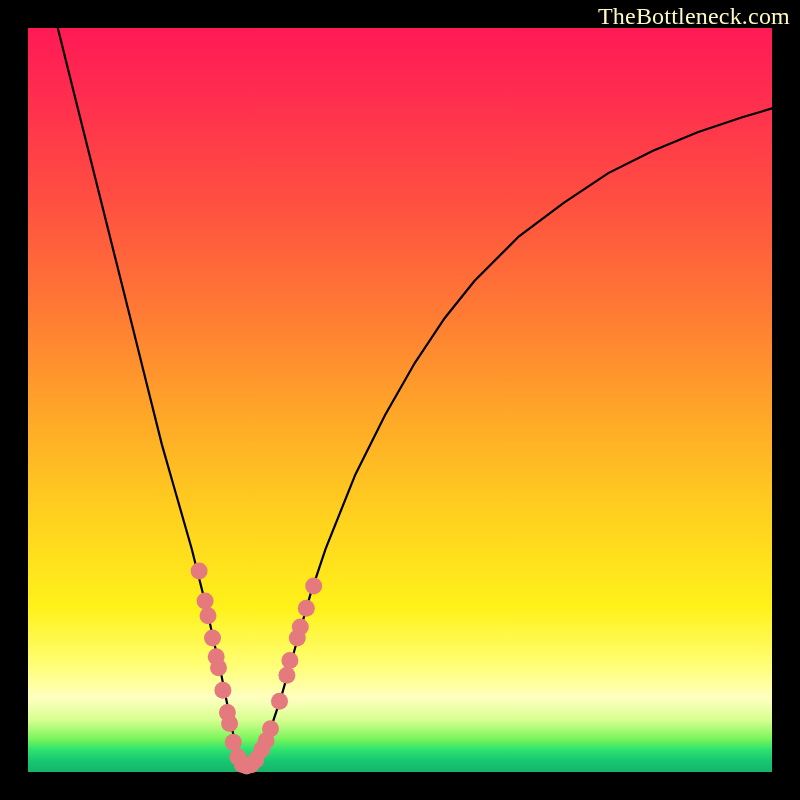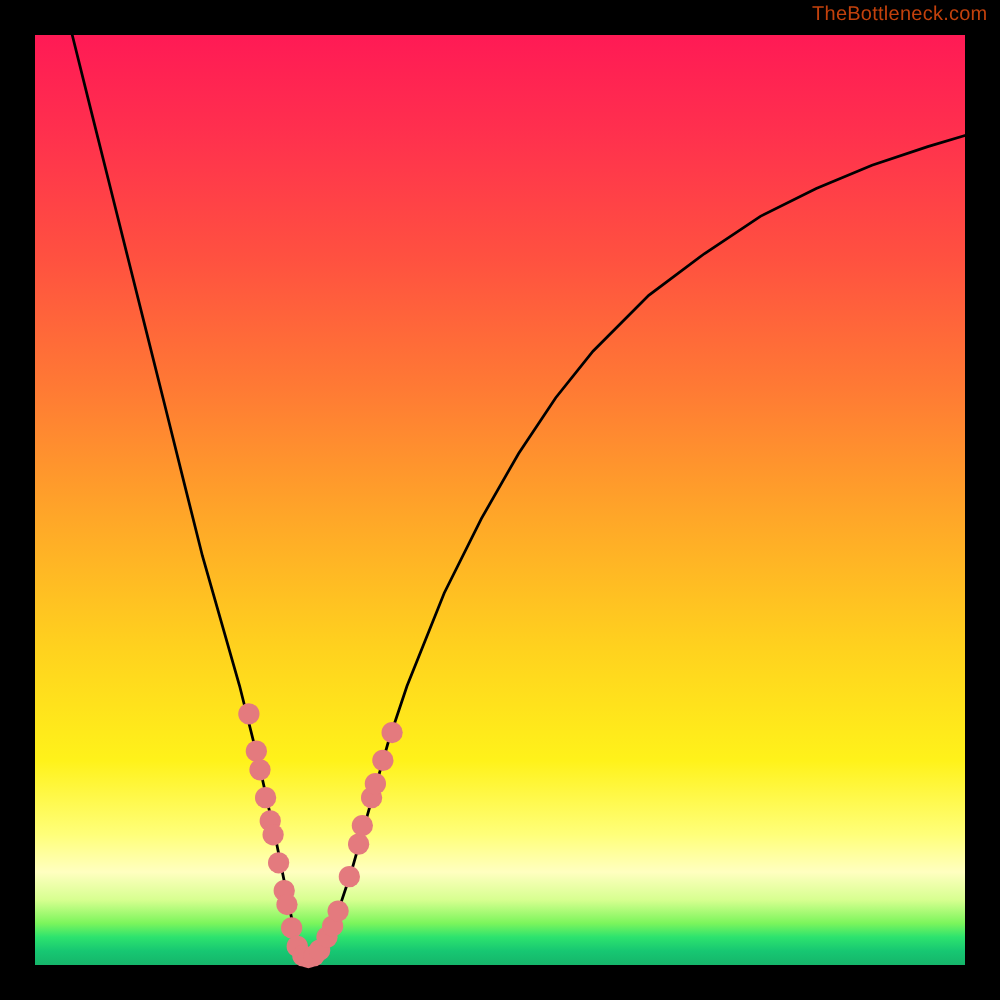--- a/index.html
+++ b/index.html
@@ -41,24 +41,25 @@
       #7cf55c 95.5%,
       #2de36e 97%,
       #17c772 98.5%,
       #15b56a 100%
     );
   }
   .watermark {
     position: absolute;
     top: 3px;
     right: 10px;
-    color: #c2410c;
-    font-size: 16px;
+    color: #fef9c3;
+    font-size: 24px;
     letter-spacing: 0.2px;
     font-weight: 400;
+    font-family: Liberation Serif, serif;
   }
   svg.curve {
     position: absolute;
     left: 0;
     top: 0;
     width: 744px;
     height: 744px;
     overflow: visible;
   }
   .curve-path {

